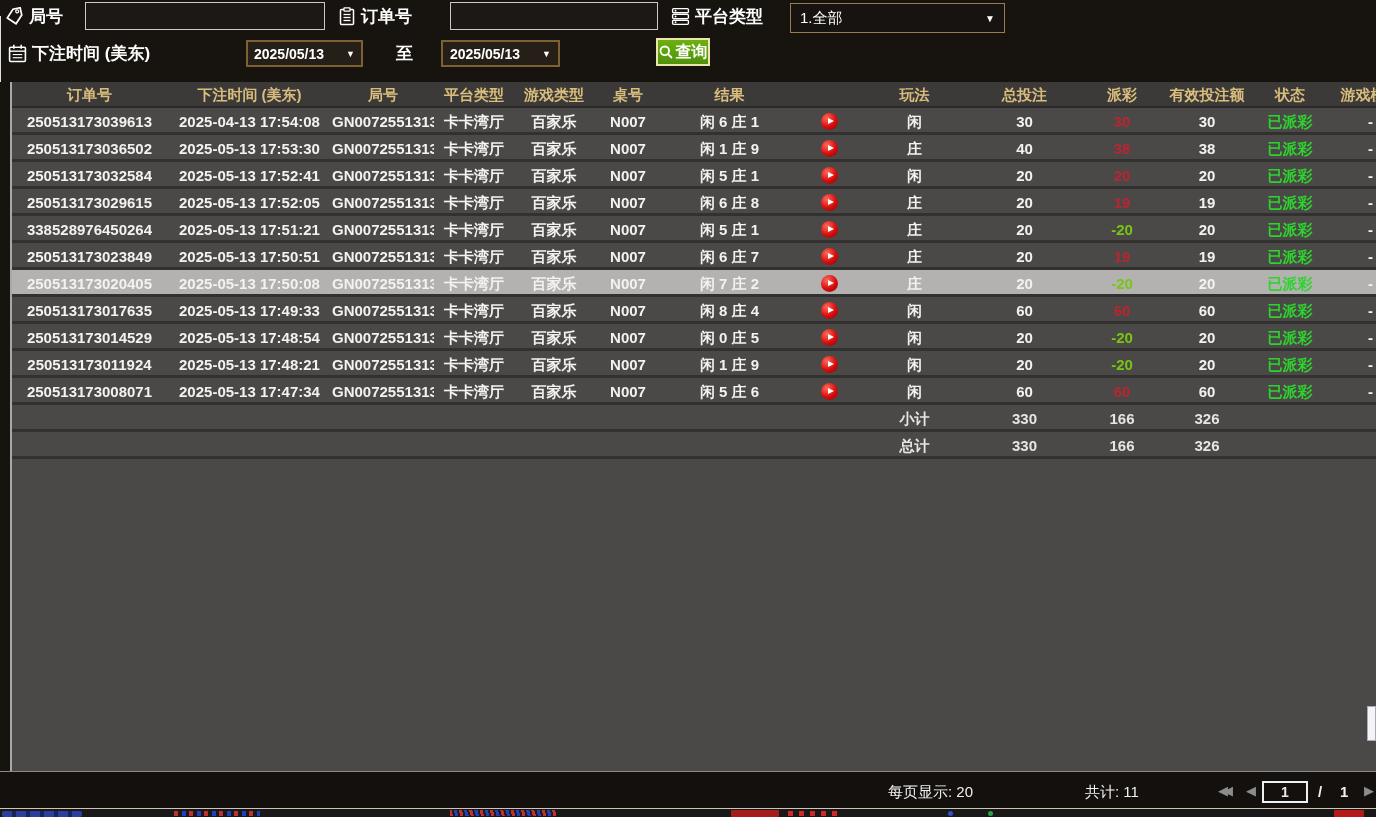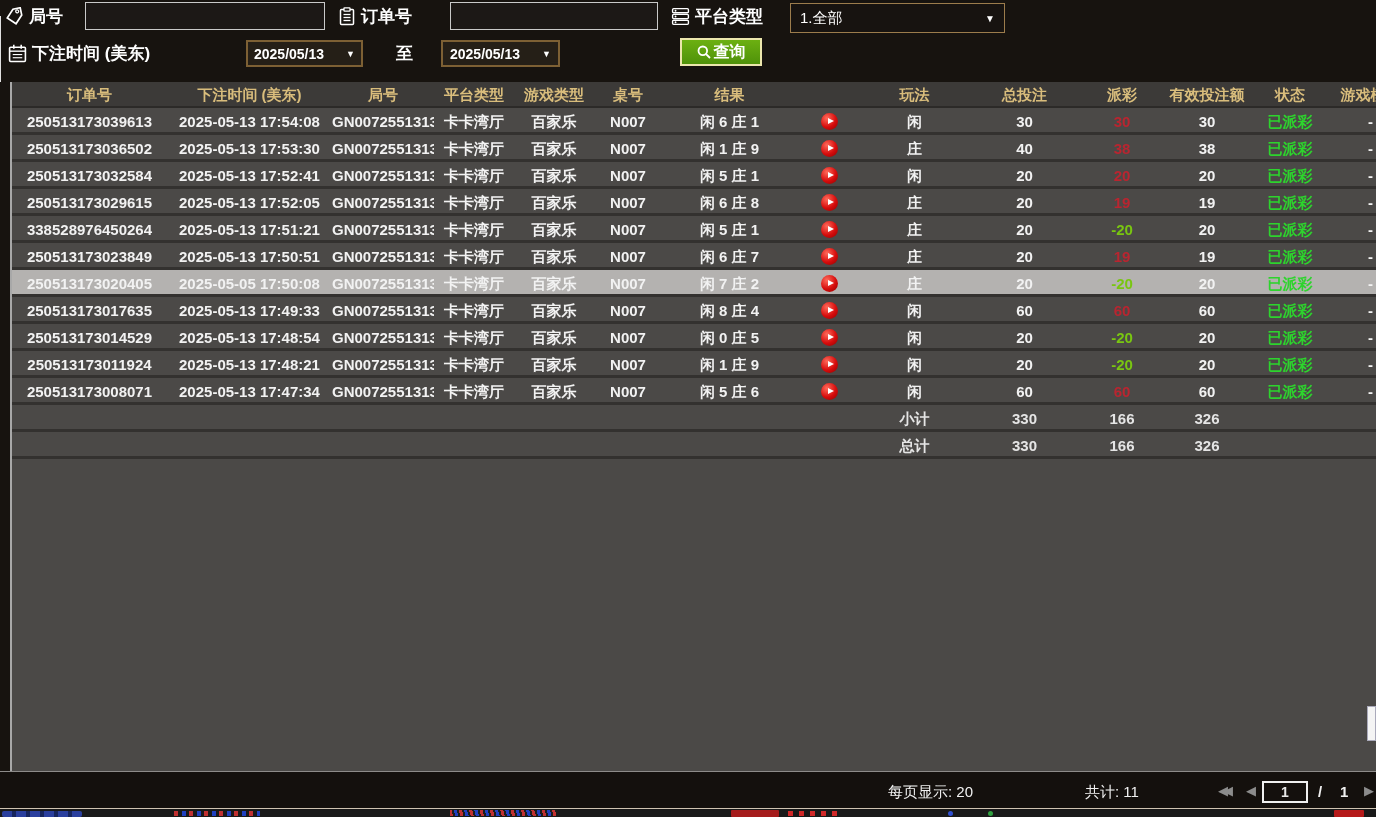--- a/index.html
+++ b/index.html
@@ -17,21 +17,21 @@
   .fld-label svg { display:block; }
   .txt-input { position:absolute; height:28px; background:#1c1816;
     border:1px solid #c9c9c9; color:#fff; font-size:14px; padding:0 6px; outline:none; }
   .dropdown { position:absolute; height:29px; background:#171310; border:1px solid #9c7c4c;
     display:flex; align-items:center; padding:14px 9px; font-size:15px; color:#fff; cursor:pointer; }
   .dropdown .caret { margin-left:auto; font-size:10px; color:#fff; }
   .date-select { position:absolute; height:27px; background:#251f17; border:2px solid #7d6034;
     display:flex; align-items:center; justify-content:center; gap:22px;
     font-size:14px; font-weight:bold; color:#fff; cursor:pointer; }
   .date-select .caret { font-size:9px; }
-  .query-btn { position:absolute; left:680px; top:38px; width:82px; height:28px;
+  .query-btn { position:absolute; left:656px; top:38px; width:54px; height:28px;
     background:linear-gradient(#6cb011,#4f920a); border:2px solid #ebe6ac;
     display:flex; align-items:center; justify-content:center; gap:3px;
     color:#fff; font-size:16px; font-weight:bold; cursor:pointer; }
   .edge-line { position:absolute; left:0; top:16px; width:1px; height:66px; background:#e0e0e0; }
   
   .grid { position:absolute; top:82px; left:10px; width:1366px; height:690px;
     background:#4b4947; border-left:2px solid #a8a8a8; overflow:hidden;
     display:flex; flex-direction:column; }
   .thead, .trow { display:flex; width:1401px; flex:none; }
   .thead { height:26px; background:#3c3a38; border-bottom:2px solid #2c2a28;
@@ -172,21 +172,21 @@
     <div class="cell c9">总投注</div>
     <div class="cell c10">派彩</div>
     <div class="cell c11">有效投注额</div>
     <div class="cell c12">状态</div>
     <div class="cell c13">游戏模式</div>
   </div>
 
   <div id="tbody">
       <div class="trow">
         <div class="cell c0">250513173039613</div>
-        <div class="cell c1">2025-05-13 17:54:08</div>
+        <div class="cell c1">2025-04-13 17:54:08</div>
         <div class="cell c2">GN0072551313D</div>
         <div class="cell c3">卡卡湾厅</div>
         <div class="cell c4">百家乐</div>
         <div class="cell c5">N007</div>
         <div class="cell c6">闲 6 庄 1</div>
         <div class="cell c7"><span class="replay"><span class="tri"></span></span></div>
         <div class="cell c8">闲</div>
         <div class="cell c9">30</div>
         <div class="cell c10 red">30</div>
         <div class="cell c11">30</div>
@@ -268,21 +268,21 @@
         <div class="cell c7"><span class="replay"><span class="tri"></span></span></div>
         <div class="cell c8">庄</div>
         <div class="cell c9">20</div>
         <div class="cell c10 red">19</div>
         <div class="cell c11">19</div>
         <div class="cell c12 status-green">已派彩</div>
         <div class="cell c13">-</div>
       </div>
       <div class="trow selected">
         <div class="cell c0">250513173020405</div>
-        <div class="cell c1">2025-05-05 17:50:08</div>
+        <div class="cell c1">2025-05-13 17:50:08</div>
         <div class="cell c2">GN00725513137</div>
         <div class="cell c3">卡卡湾厅</div>
         <div class="cell c4">百家乐</div>
         <div class="cell c5">N007</div>
         <div class="cell c6">闲 7 庄 2</div>
         <div class="cell c7"><span class="replay"><span class="tri"></span></span></div>
         <div class="cell c8">庄</div>
         <div class="cell c9">20</div>
         <div class="cell c10 green">-20</div>
         <div class="cell c11">20</div>

